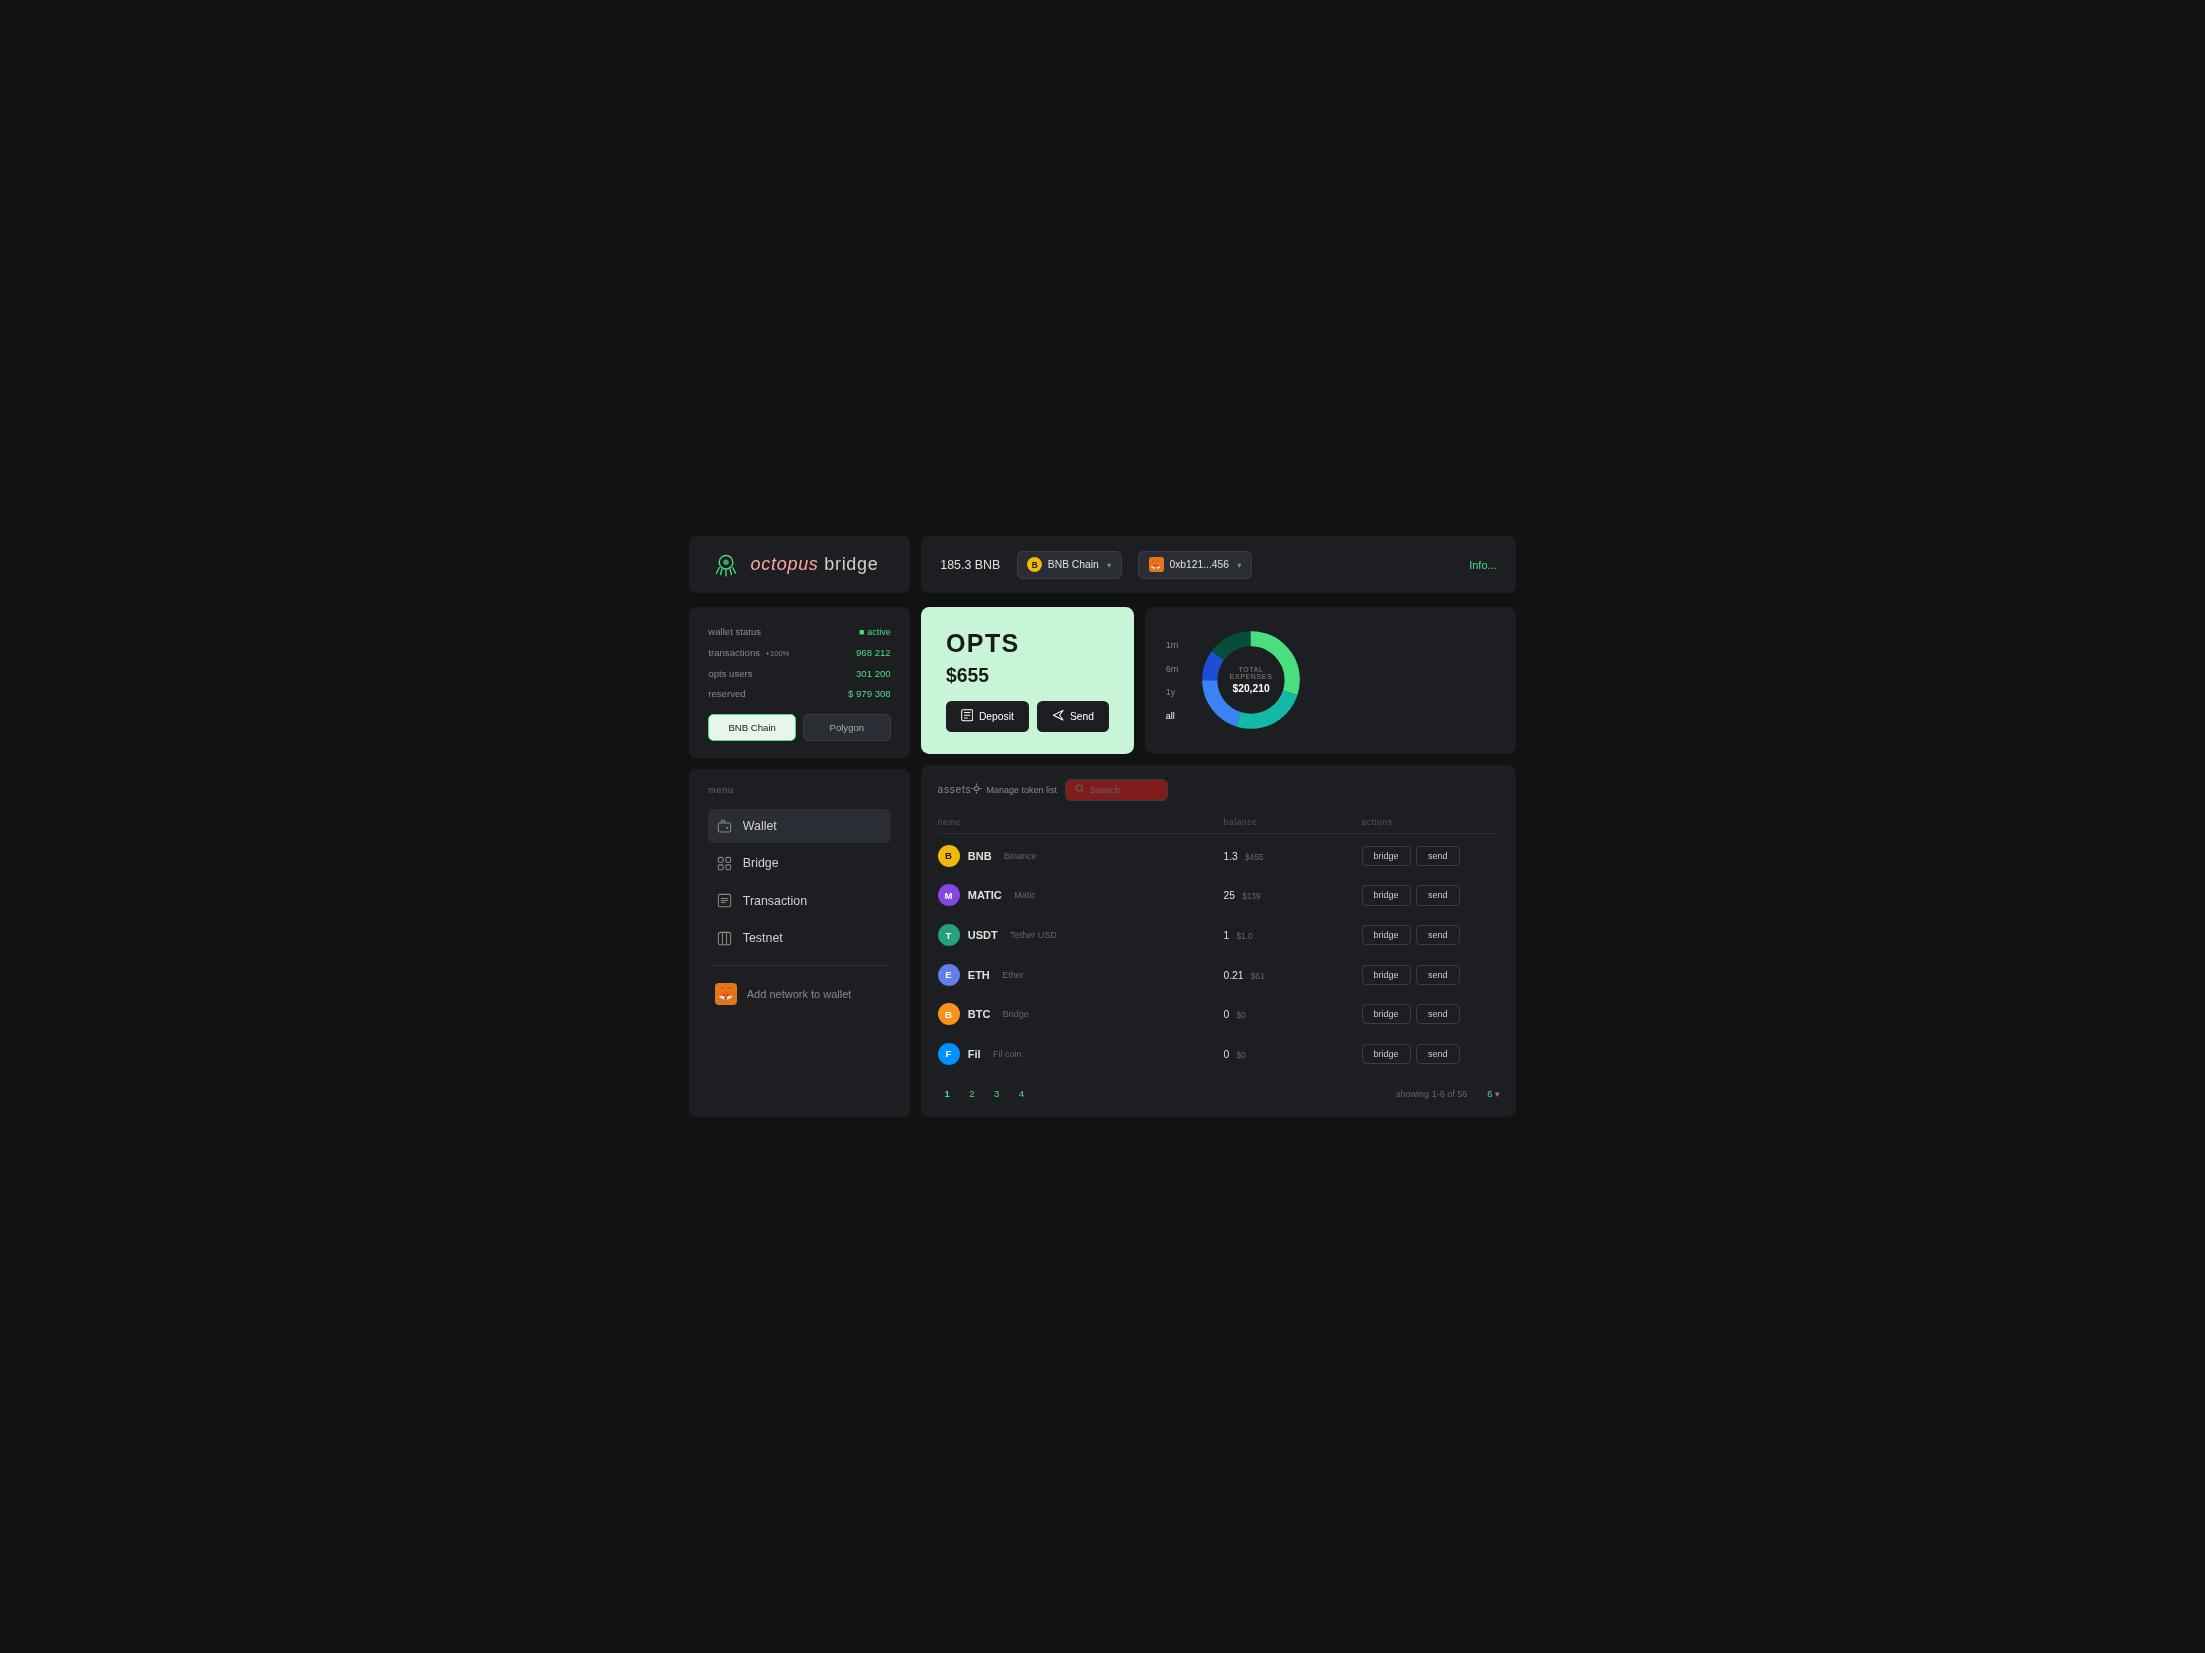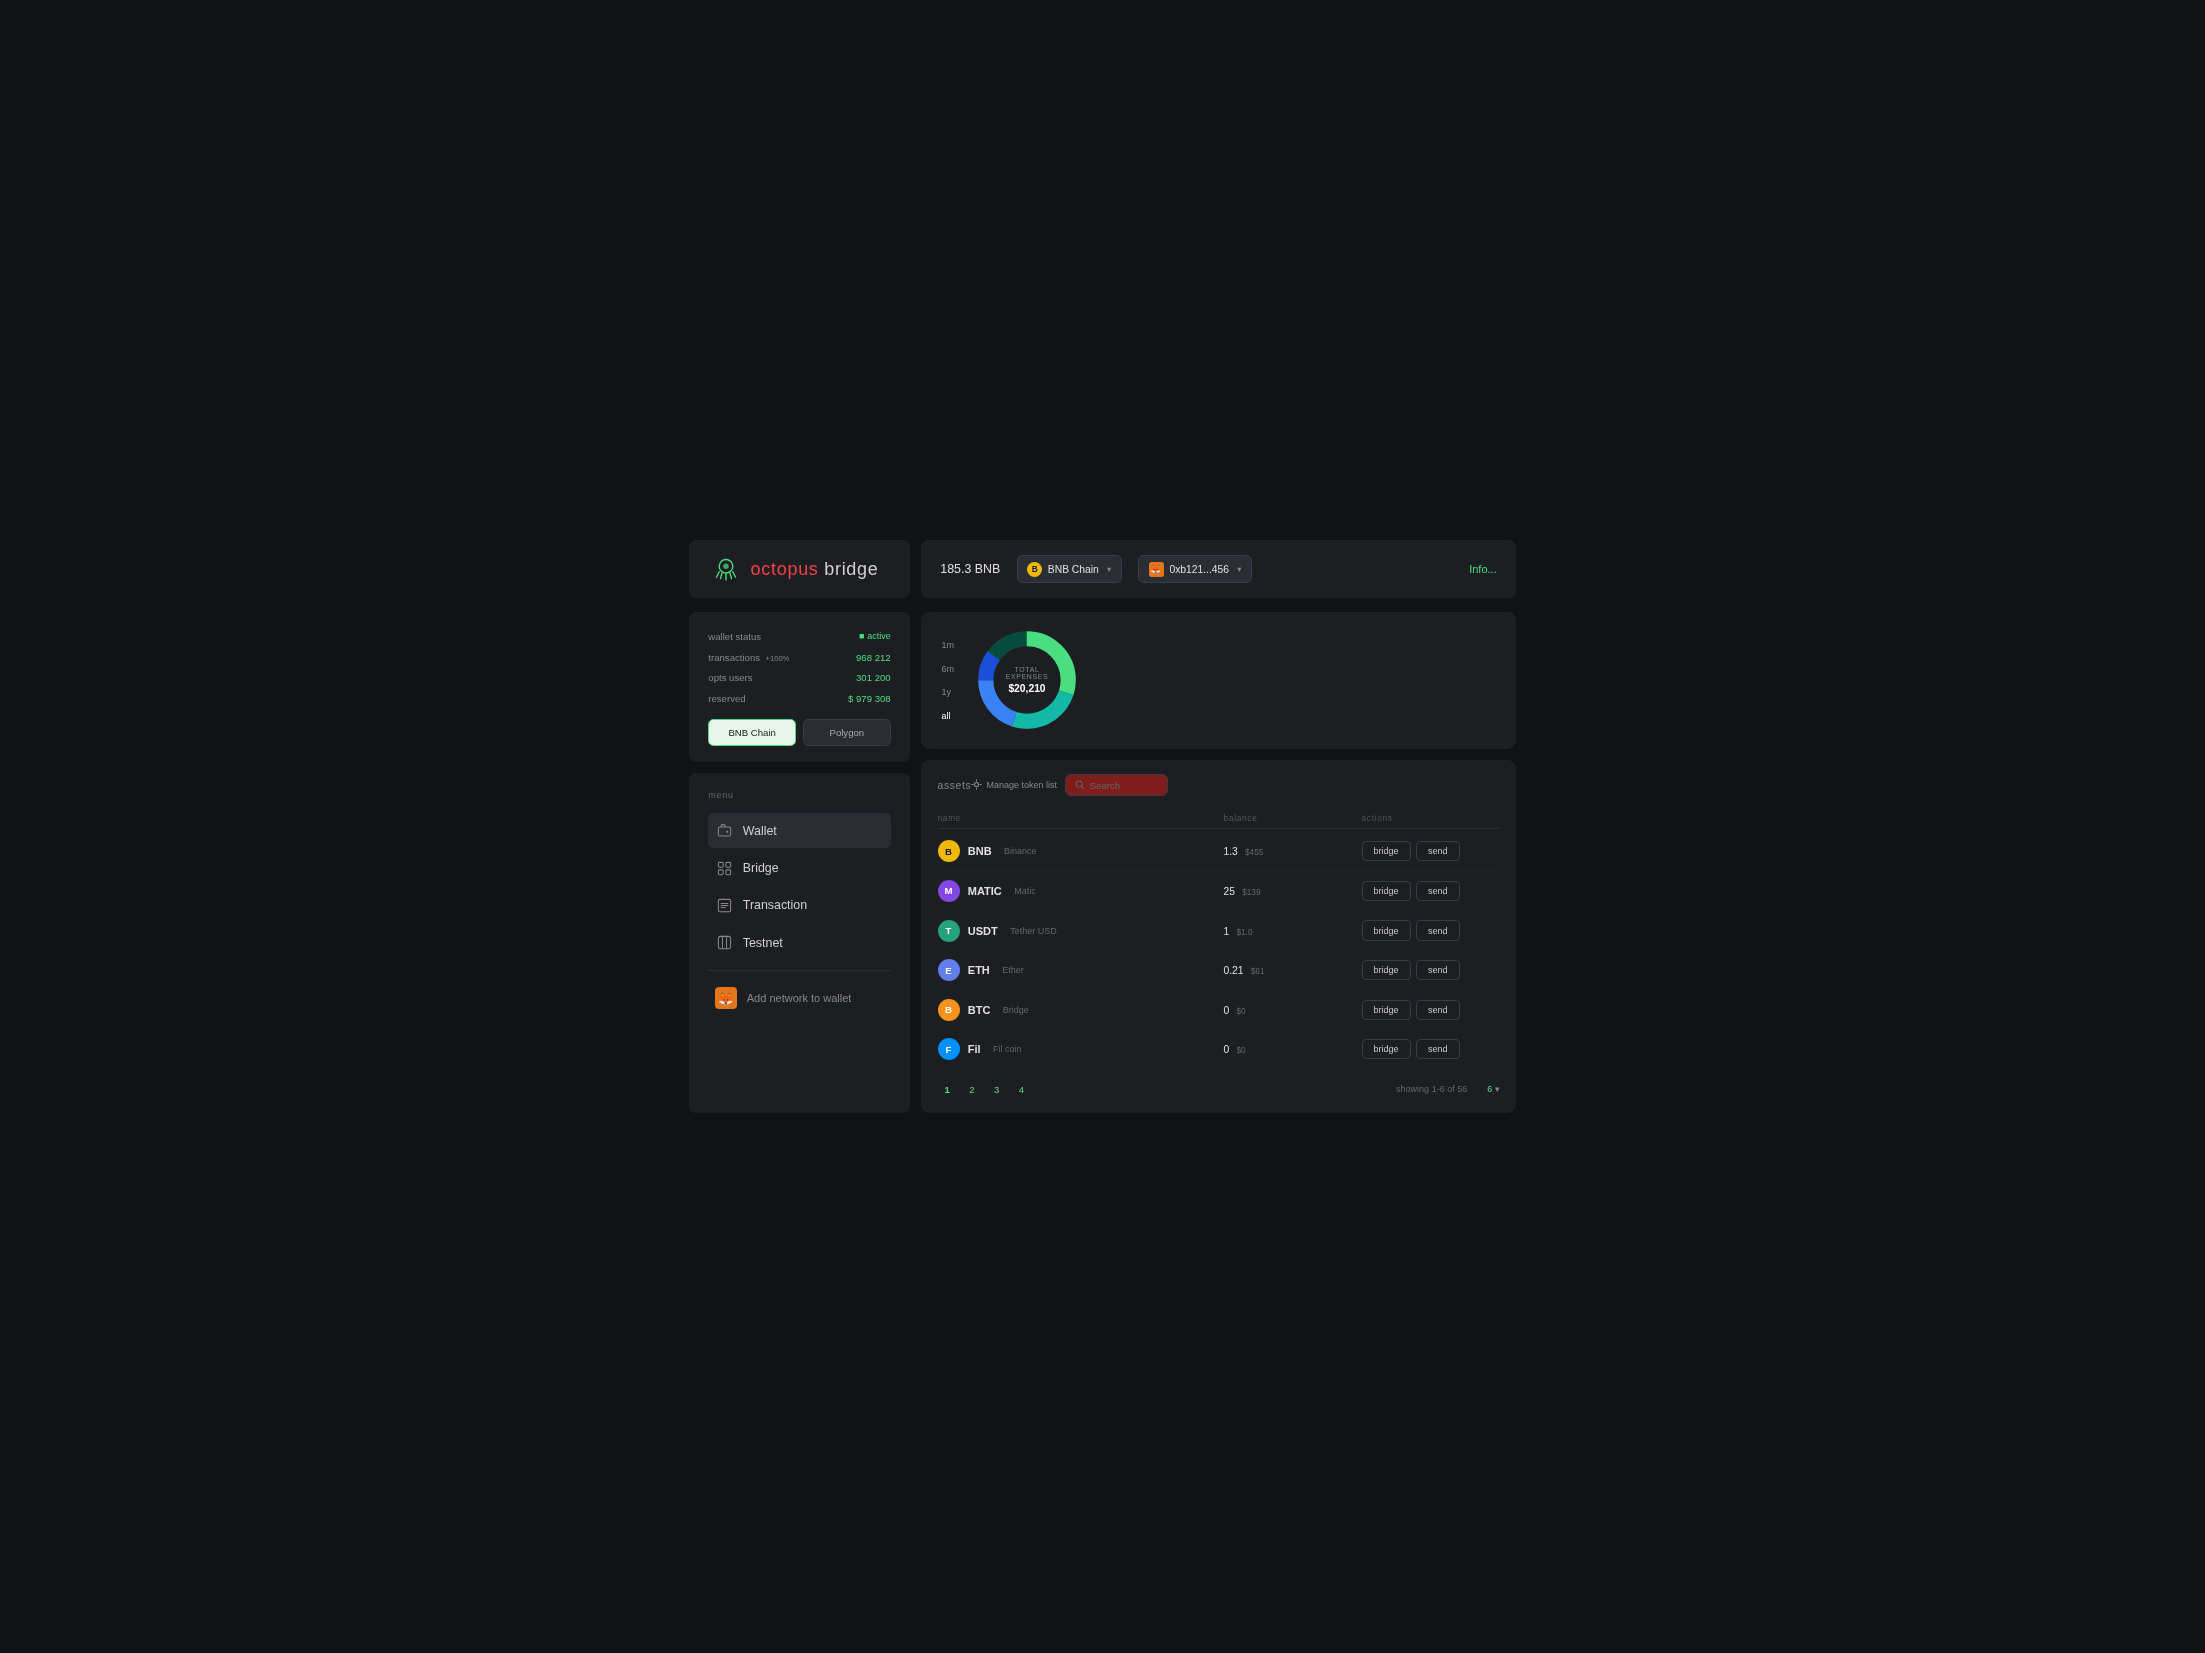--- a/index.html
+++ b/index.html
@@ -34,21 +34,21 @@
     }
     .logo-icon {
       width: 30px;
       height: 30px;
     }
     .logo-text {
       font-size: 18px;
       font-weight: 400;
       letter-spacing: 0.7px;
     }
-    .logo-text .green { color: #ef4444; }
+    .logo-text .green { color: #fca5a5; font-style: italic; }
     .logo-text .white { color: #d0d0d0; }
     .header-right {
       background: #1c1e22;
       border-radius: 6.9px;
       padding: 13.8px 19.3px;
       display: flex;
       align-items: center;
       gap: 16.5px;
       flex: 1;
     }
@@ -570,20 +570,43 @@
         <div class="add-wallet-item">
           <div class="fox-menu-icon">🦊</div>
           <span>Add network to wallet</span>
         </div>
       </div>
     </div>
 
     <div class="right-panel">
 
       <div class="opts-section">
+        <div class="opts-card">
+          <div class="opts-title">OPTS</div>
+          <div class="opts-value">$655</div>
+          <div class="opts-buttons">
+            <button class="btn-action">
+              <span>
+                <svg width="12.4" height="12.4" viewBox="0 0 18 18" fill="none">
+                    <rect x="1" y="1" width="16" height="16" rx="2" stroke="#fff" stroke-width="1.5"></rect>
+                    <path d="M5 5h8M5 9h8M5 13h4" stroke="#fff" stroke-width="1.5" stroke-linecap="round"></path>
+                  </svg>
+              </span>
+              <span>Deposit</span>
+            </button>
+            <button class="btn-action">
+              <span>
+                <svg width="12.4" height="12.4" viewBox="0 0 18 18" fill="none">
+                    <path d="M2 9l14-7-5 7 5 7-14-7z" stroke="#fff" stroke-width="1.5" stroke-linejoin="round"></path>
+                  </svg>
+              </span>
+              <span>Send</span>
+            </button>
+          </div>
+        </div>
         <div class="chart-panel">
           <div class="chart-time-axis">
             <span class="chart-time-item">1m</span>
             <span class="chart-time-item">6m</span>
             <span class="chart-time-item">1y</span>
             <span class="chart-time-item active">all</span>
           </div>
           <div class="donut-container">
             <svg width="110" height="110" viewBox="0 0 160 160">
 

